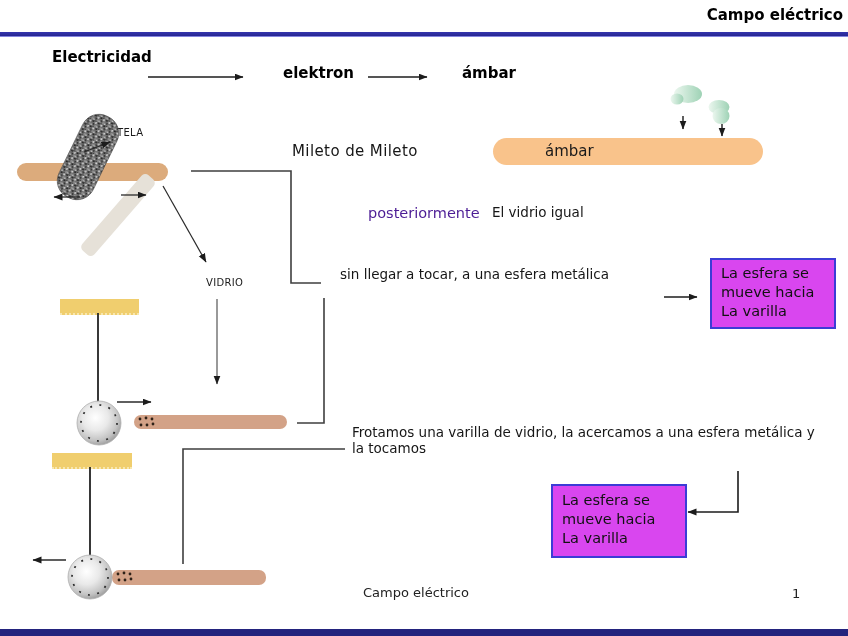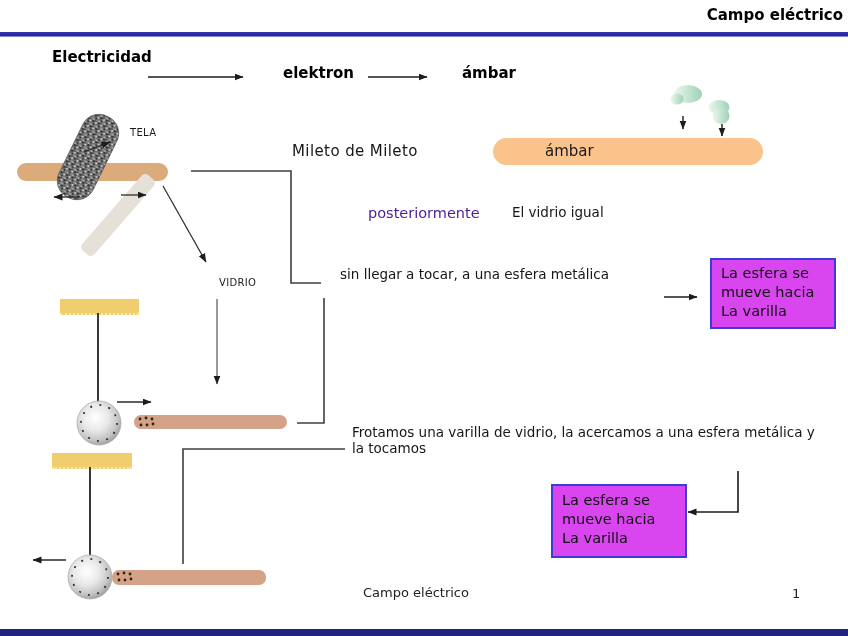--- a/index.html
+++ b/index.html
@@ -6,21 +6,21 @@
   .slide{
     position:relative;width:848px;height:636px;background:#ffffff;overflow:hidden;
     font-family:"DejaVu Sans","Liberation Sans",sans-serif;color:#111;padding-left:8px;
   }
   .abs{position:absolute;}
   .title{font-size:15px;font-weight:bold;color:#000;}
   .rule{height:5px;background:linear-gradient(180deg,var(--c-rule_blue,#3434ad) 0%,#2b2b9b 60%,#1f1f7a 100%);box-shadow:0 -1px 0 #8585e0 inset;}
   .flow-label{font-size:15px;font-weight:bold;color:#000;}
   .txt{font-size:13.5px;line-height:16px;color:#161616;}
   .txt-md{font-size:14.5px;color:#4c1d95;}
-  .small-cap{font-size:10px;letter-spacing:.3px;color:#1a1a1a;margin-left:13px;}
+  .small-cap{font-size:10px;letter-spacing:.3px;color:#1a1a1a;}
   .rod{border-radius:9px;}
   .rod-top{background:var(--c-rod_top,#dcab7c);}
   .rod-low{background:var(--c-rod_lower,#d3a287);border-radius:7px;}
   .support{background:var(--c-support_yellow,#f0ce6e);border-bottom:2px dotted #f8e7ae;}
   .amber-bar{background:var(--c-amber_bar,#f9c38b);border-radius:13.5px;font-size:15px;color:#1a1a1a;line-height:27px;}
   .amber-bar span{padding-left:52px;}
   .result-box{border:2px solid var(--c-result_box_border,#3c3cd6);background:#d946ef;font-size:14.5px;line-height:19px;color:#111;}
   .result-box div{white-space:nowrap;}
   .overlay{position:absolute;left:0;top:0;pointer-events:none;}
   .footer{font-size:13px;color:#222;}
@@ -36,21 +36,21 @@
 
   <div class="abs flow-label" style="left:30px;top:48px;margin-left:22px;">Electricidad</div>
   <div class="abs flow-label" style="left:283px;top:64px;">elektron</div>
   <div class="abs flow-label" style="left:462px;top:64px;">ámbar</div>
 
   <div class="abs txt" style="left:292px;top:143px;font-size:15px;letter-spacing:.4px;">Mileto de Mileto</div>
   <div class="abs amber-bar" style="left:493px;top:138px;width:270px;height:27px;">
     <span>ámbar</span>
   </div>
   <div class="abs txt-md" style="left:368px;top:205px;">posteriormente</div>
-  <div class="abs txt" style="left:512px;top:204px;">El vidrio igual</div>
+  <div class="abs txt" style="left:492px;top:204px;">El vidrio igual</div>
 
   <div class="abs small-cap" style="left:117px;top:127px;">TELA</div>
   <div class="abs small-cap" style="left:206px;top:277px;">VIDRIO</div>
 
   <div class="abs rod rod-top" style="left:17px;top:163px;width:151px;height:18px;"></div>
   <div class="abs support" style="left:60px;top:299px;width:79px;height:14px;"></div>
   <div class="abs rod-low" style="left:134px;top:415px;width:153px;height:14px;"></div>
   <div class="abs support" style="left:52px;top:453px;width:80px;height:14px;"></div>
   <div class="abs rod-low" style="left:112px;top:570px;width:154px;height:15px;"></div>
 

